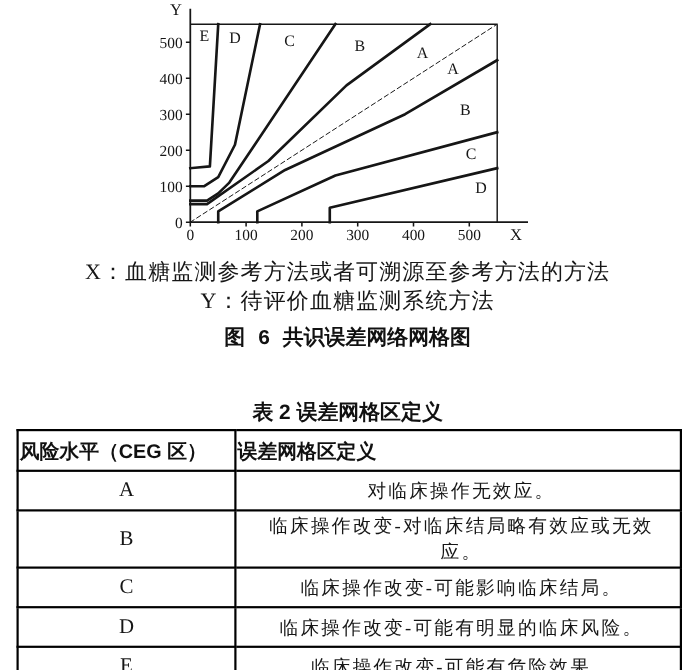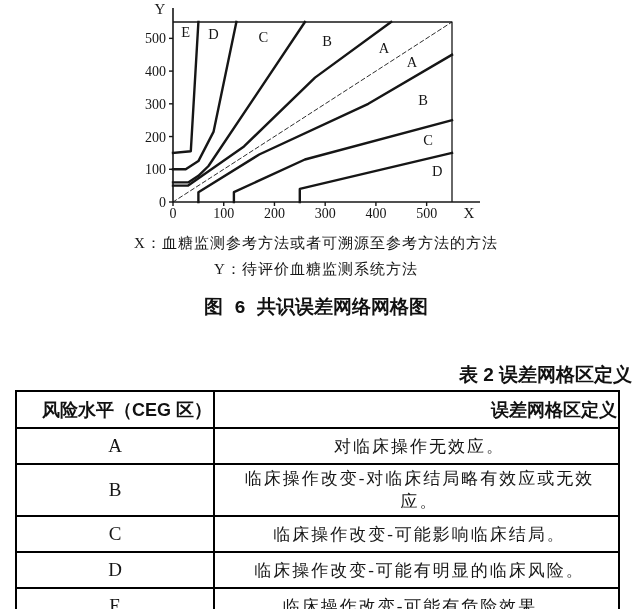--- a/index.html
+++ b/index.html
@@ -3,38 +3,38 @@
 <meta charset="utf-8">
 <style>
   html,body{margin:0;padding:0;}
   body{
     width:632px;height:609px;background:#ffffff;color:#161616;
     font-family:"Liberation Serif","DejaVu Serif",serif;
     position:relative;overflow:hidden;
   }
   .chart-wrap{position:absolute;left:0;top:0;width:632px;height:228px;margin:0;}
   svg{display:block;}
-  .note{position:absolute;left:0;width:632px;text-align:center;font-size:15px;letter-spacing:1px;}
+  .note{position:absolute;left:0;width:632px;text-align:center;font-size:20px;letter-spacing:1px;}
   #x-note{top:234px;}
   #y-note{top:260px;}
   .bold-caption{
     position:absolute;left:0;width:632px;text-align:center;
     font-family:"Liberation Sans","DejaVu Sans",sans-serif;
     font-weight:bold;font-size:19px;color:#111;
   }
   #fig-caption{top:294px;font-family:Liberation Mono, monospace;}
-  #tbl-title{top:362px;text-align:right;}
+  #tbl-title{top:362px;}
   table{
     position:absolute;left:15px;top:390px;width:605px;
     border-collapse:collapse;table-layout:fixed;background:#fff;
   }
   th,td{border:2px solid #000;}
   th{
     font-family:"Liberation Sans","DejaVu Sans",sans-serif;
-    font-size:18px;font-weight:bold;text-align:right;height:33px;color:#111;
+    font-size:18px;font-weight:bold;text-align:left;height:33px;color:#111;
   }
   col.c1{width:198px;}
   td{height:30px;text-align:center;}
   td.zone{text-align:center;font-size:19px;}
   td.risk{font-size:17px;letter-spacing:2px;padding:2px 6px 2px 12px;}
 </style>
 </head>
 <body>
 
 <figure class="chart-wrap">

